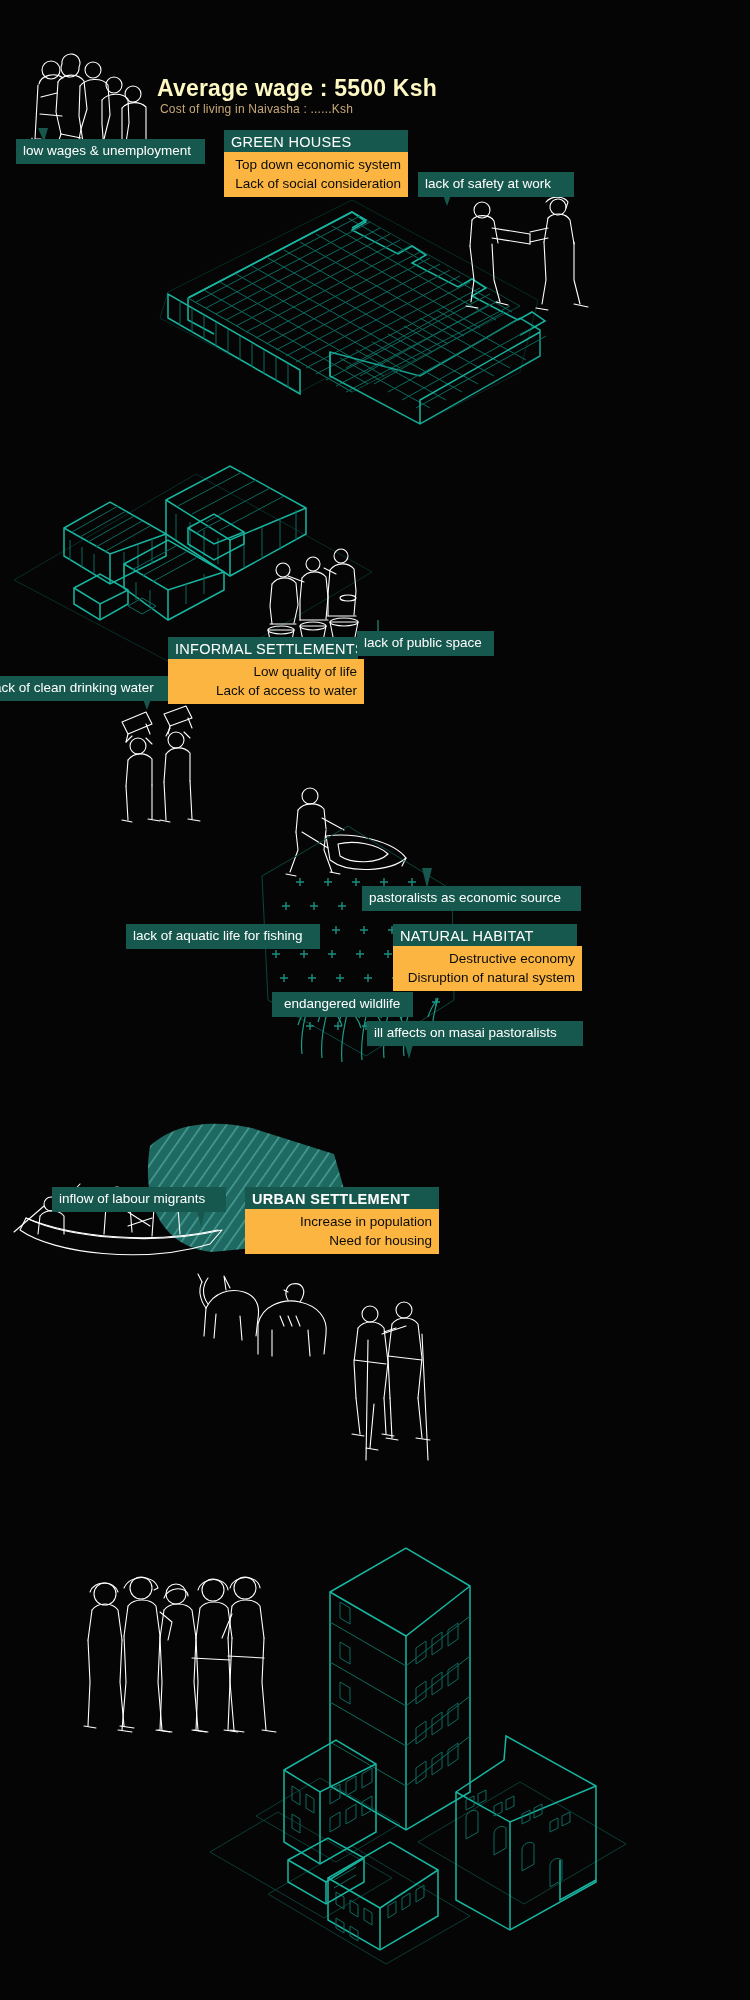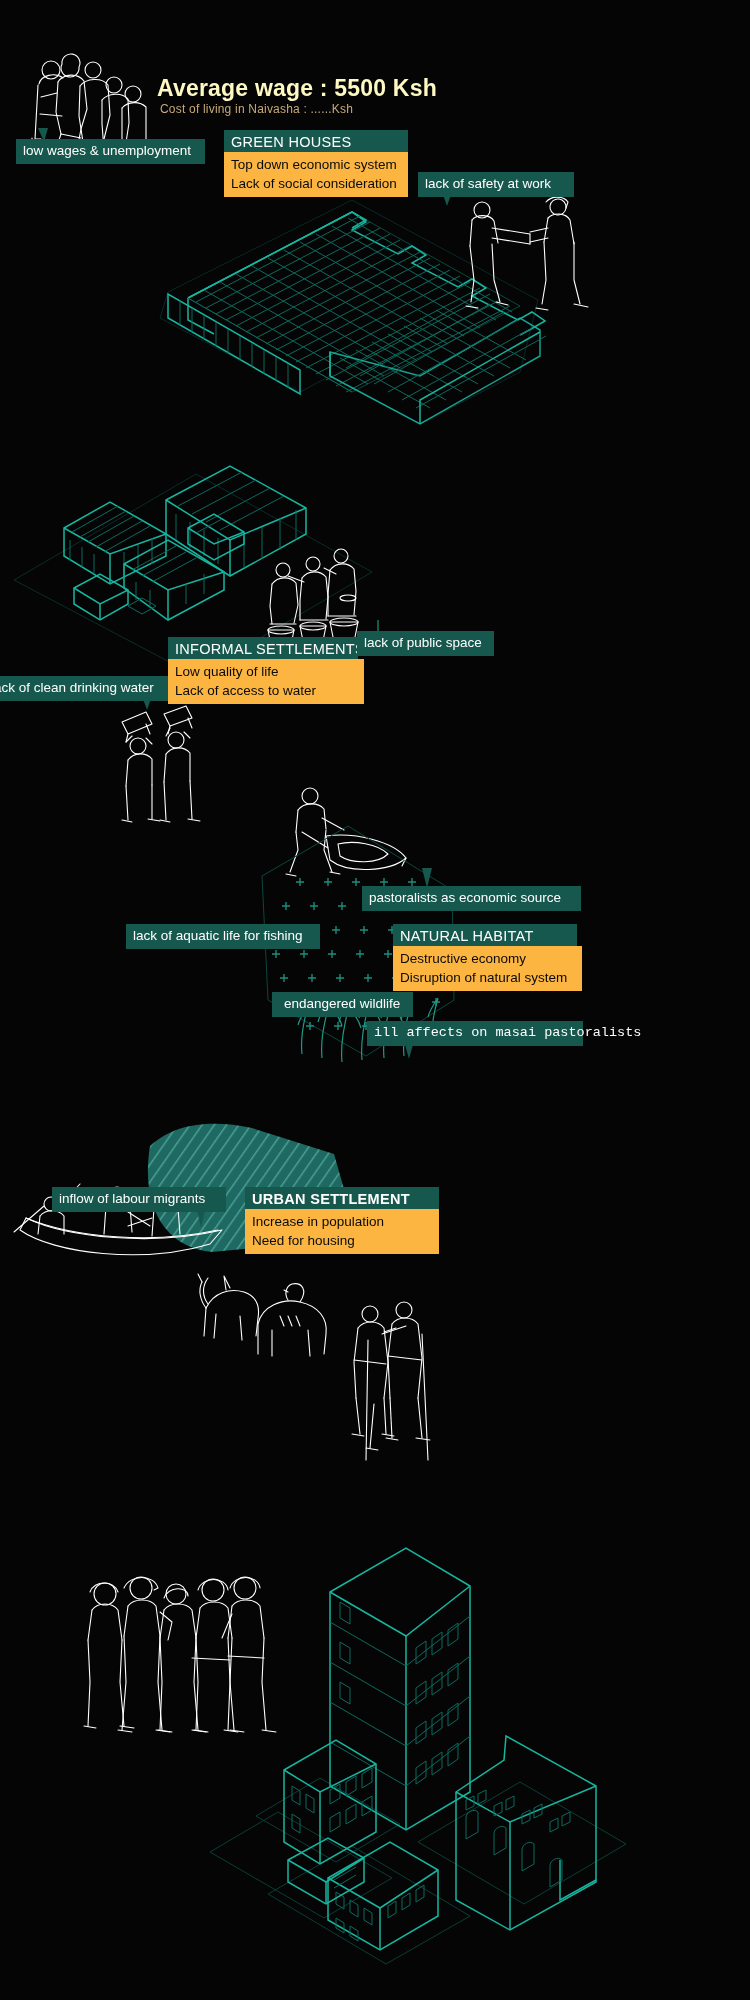--- a/index.html
+++ b/index.html
@@ -22,21 +22,21 @@
     position:absolute;background:#17584e;color:#ffffff;
     font-size:13.5px;line-height:20px;padding:2px 7px 3px 7px;
     white-space:nowrap;
   }
   .tag.cap{font-size:14.5px;letter-spacing:.3px;}
   .amber{
     position:absolute;background:#fbb540;color:#0b0b0b;
     font-size:13.5px;line-height:18px;padding:3px 7px 4px 7px;
     white-space:nowrap;
   }
-  .amber div{line-height:19px;}
+  .amber div{line-height:19px;text-align:right;}
 
   
   .stub{position:absolute;background:#17584e;}
   .stub.tri{
     width:0;height:0;background:transparent;
     border-left:5px solid transparent;border-right:5px solid transparent;
     border-top:14px solid #17584e;
   }
 
   svg{position:absolute;left:0;top:0;overflow:visible;}
@@ -624,21 +624,21 @@
 
   <div class="tag" style="left:362px;top:886px;width:205px;">pastoralists as economic source</div>
   <div class="stub tri" style="left:422px;top:868px;border-top-width:20px;"></div>
   <div class="tag" style="left:126px;top:924px;width:180px;">lack of aquatic life for fishing</div>
   <div class="tag cap" style="left:393px;top:924px;width:170px;">NATURAL HABITAT</div>
   <div class="amber" style="left:393px;top:946px;width:175px;">
     <div>Destructive economy</div>
     <div>Disruption of natural system</div>
   </div>
   <div class="tag" style="left:272px;top:992px;width:122px;padding-left:12px;">endangered wildlife</div>
-  <div class="tag" style="left:367px;top:1021px;width:202px;font-family:Liberation Mono, monospace;">ill affects on masai pastoralists</div>
+  <div class="tag" style="left:367px;top:1021px;width:202px;">ill affects on masai pastoralists</div>
   <div class="stub tri" style="left:404px;top:1041px;border-top-width:18px;"></div>
 
   <div class="tag" style="left:52px;top:1187px;width:160px;">inflow of labour migrants</div>
   <div class="stub tri" style="left:196px;top:1207px;border-top-width:20px;"></div>
   <div class="tag cap" style="left:245px;top:1187px;width:180px;font-weight:bold;">URBAN SETTLEMENT</div>
   <div class="amber" style="left:245px;top:1209px;width:180px;">
     <div>Increase in population</div>
     <div>Need for housing</div>
   </div>
 

